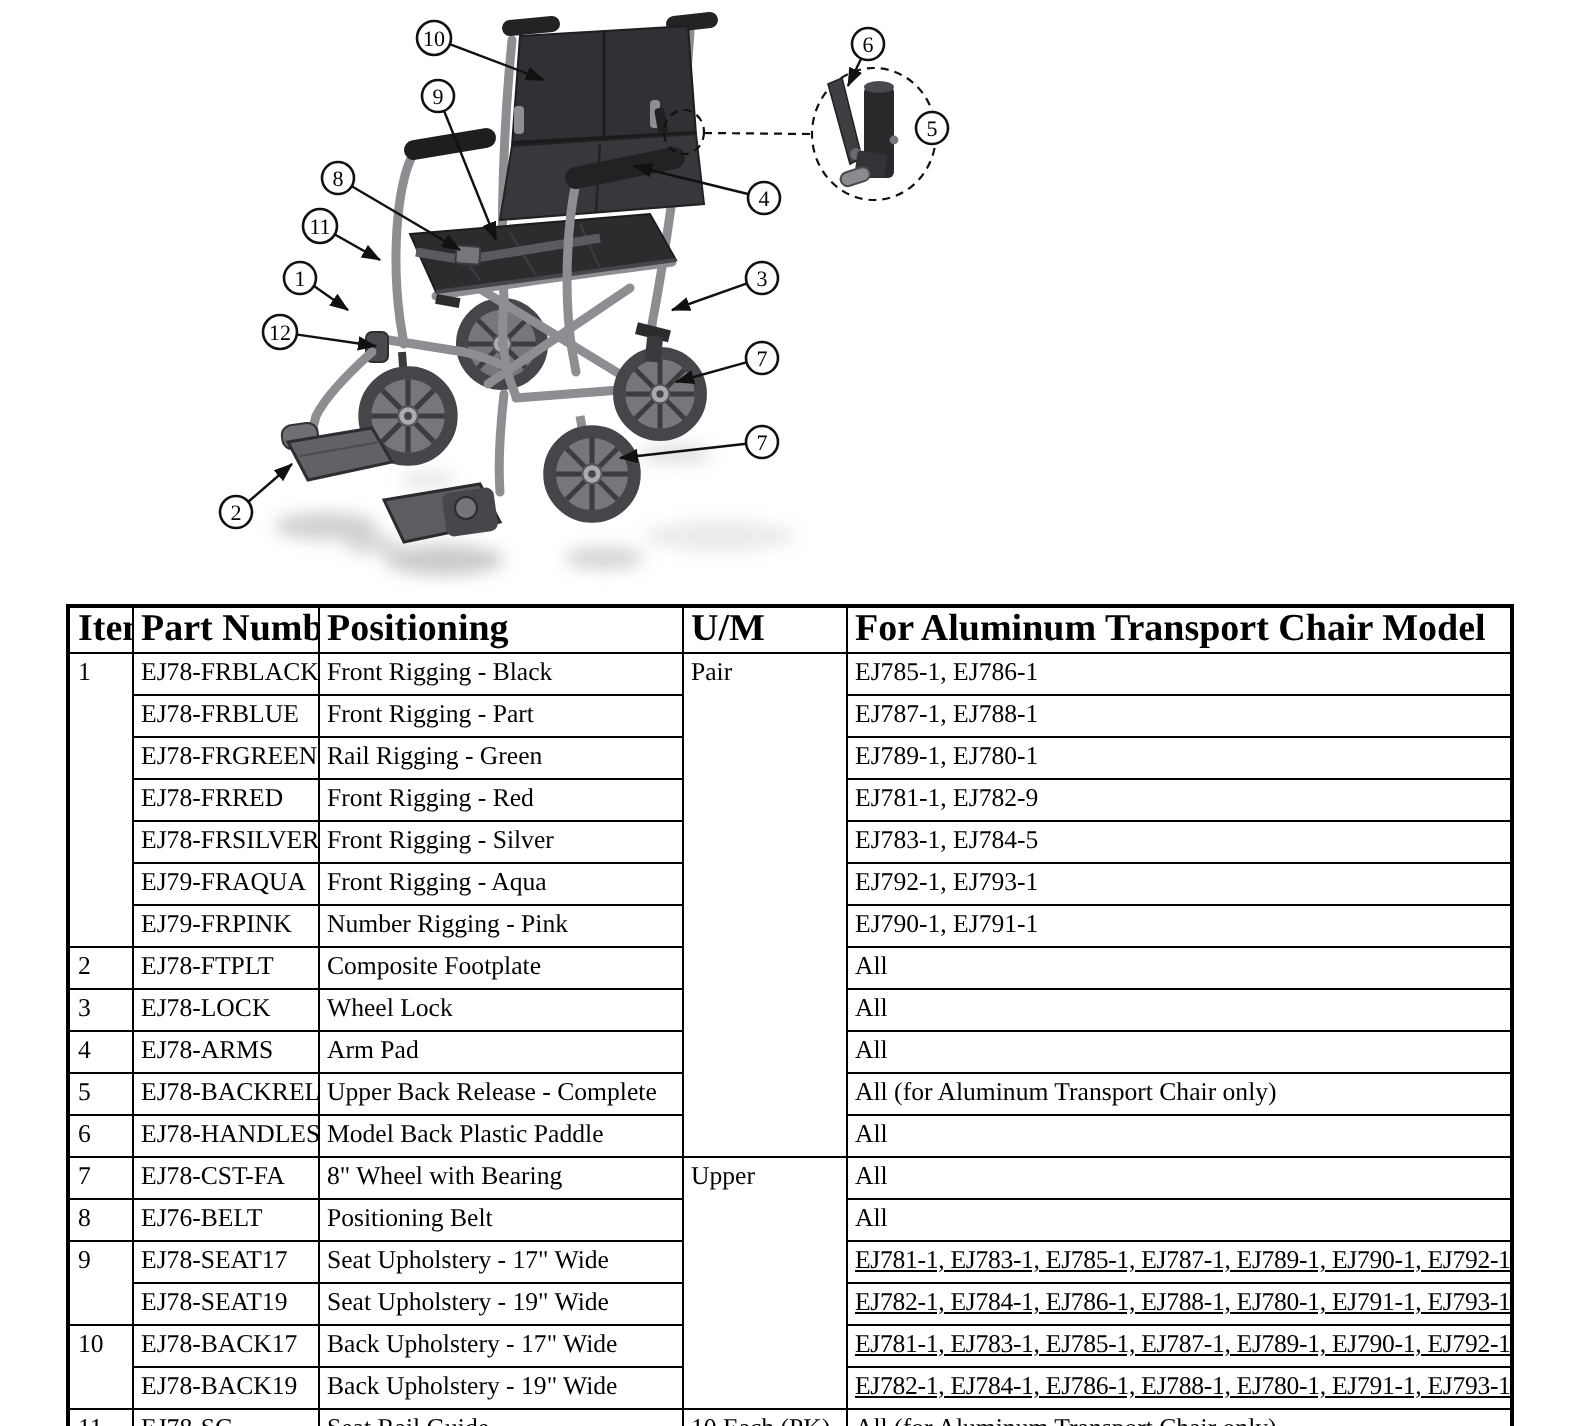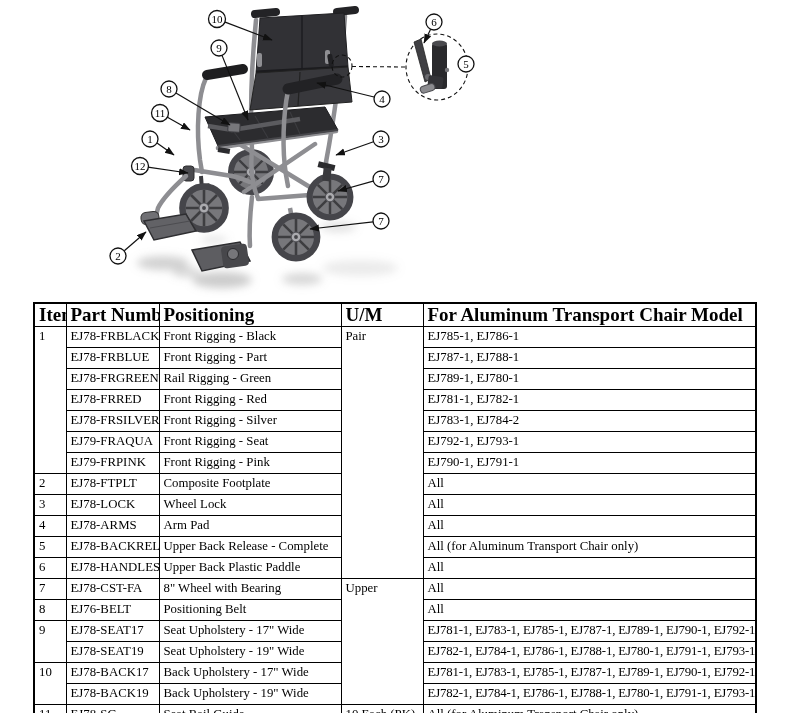--- a/index.html
+++ b/index.html
@@ -6,21 +6,21 @@
   .page{position:relative;width:793px;height:713px;background:#ffffff;overflow:hidden;
         font-family:"Liberation Serif",serif;color:#000;}
   .diagram{position:absolute;left:0;top:0;width:793px;height:300px;}
   .tablewrap{position:absolute;left:33px;top:302px;}
   table.parts{border-collapse:collapse;table-layout:fixed;width:722px;border:2px solid #000;}
   table.parts th,table.parts td{
     border:1px solid #000;padding:1px 4px 0 4px;height:19px;line-height:17px;
     white-space:nowrap;overflow:hidden;vertical-align:top;text-align:left;
     font-size:12.8px;font-family:"Liberation Serif",serif;}
   table.parts th{font-weight:bold;font-size:19px;height:21px;line-height:19px;}
-  td.tight{font-size:11.6px;letter-spacing:-0.15px;}
+  td.tight{font-size:11.6px;letter-spacing:-0.15px;text-decoration:underline;}
   .co-circle{fill:#ffffff;stroke:#111;stroke-width:1.3;}
   .co-num{font-family:"Liberation Serif",serif;font-size:11px;fill:#000;text-anchor:middle;}
   .lead{stroke:#111;stroke-width:1.2;fill:none;}
   .tube{stroke:#8e8e92;stroke-width:4.5;fill:none;stroke-linecap:round;}
   .dash{fill:none;stroke:#111;stroke-width:1.1;stroke-dasharray:4 3;}
 </style>
 </head>
 <body>
 
 <div class="page">
@@ -259,35 +259,35 @@
           <td>EJ787-1, EJ788-1</td>
         </tr>
         <tr>
           <td>EJ78-FRGREEN</td>
           <td>Rail Rigging - Green</td>
           <td>EJ789-1, EJ780-1</td>
         </tr>
         <tr>
           <td>EJ78-FRRED</td>
           <td>Front Rigging - Red</td>
-          <td>EJ781-1, EJ782-1</td>
+          <td>EJ781-1, EJ782-9</td>
         </tr>
         <tr>
           <td>EJ78-FRSILVER</td>
           <td>Front Rigging - Silver</td>
-          <td>EJ783-1, EJ784-2</td>
+          <td>EJ783-1, EJ784-5</td>
         </tr>
         <tr>
           <td>EJ79-FRAQUA</td>
-          <td>Front Rigging - Seat</td>
+          <td>Front Rigging - Aqua</td>
           <td>EJ792-1, EJ793-1</td>
         </tr>
         <tr>
           <td>EJ79-FRPINK</td>
-          <td>Front Rigging - Pink</td>
+          <td>Number Rigging - Pink</td>
           <td>EJ790-1, EJ791-1</td>
         </tr>
         <tr>
           <td>2</td>
           <td>EJ78-FTPLT</td>
           <td>Composite Footplate</td>
           <td>All</td>
         </tr>
         <tr>
           <td>3</td>
@@ -303,21 +303,21 @@
         </tr>
         <tr>
           <td>5</td>
           <td>EJ78-BACKREL</td>
           <td>Upper Back Release - Complete</td>
           <td>All (for Aluminum Transport Chair only)</td>
         </tr>
         <tr>
           <td>6</td>
           <td>EJ78-HANDLES</td>
-          <td>Upper Back Plastic Paddle</td>
+          <td>Model Back Plastic Paddle</td>
           <td>All</td>
         </tr>
         <tr>
           <td>7</td>
           <td>EJ78-CST-FA</td>
           <td>8" Wheel with Bearing</td>
           <td rowspan="6">Upper</td>
           <td>All</td>
         </tr>
         <tr>

